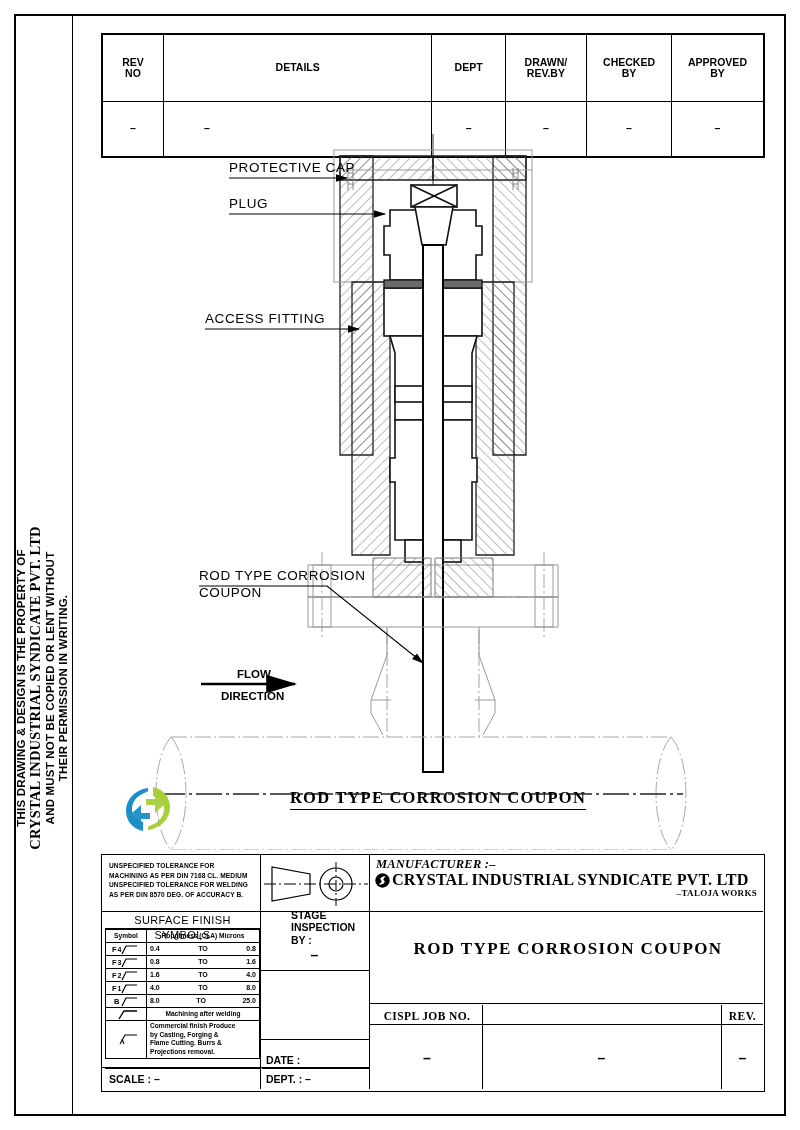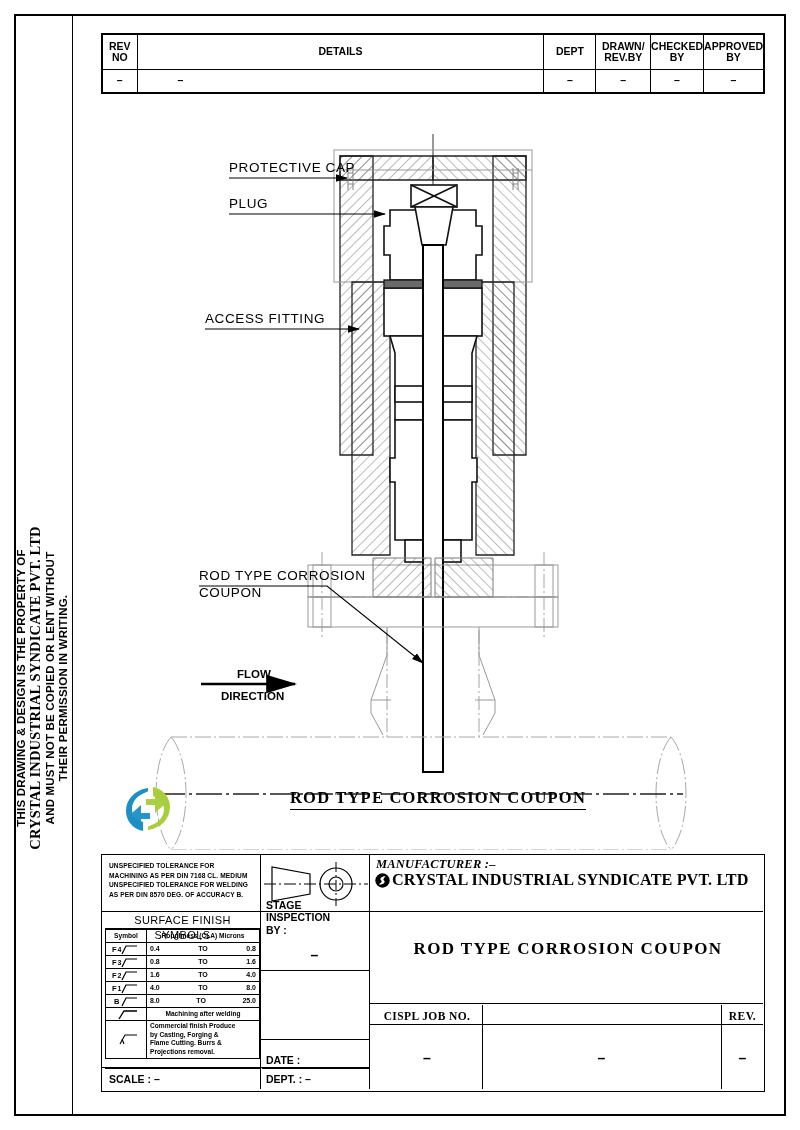--- a/index.html
+++ b/index.html
@@ -24,21 +24,21 @@
   #property-notice .l2{font-size:14.5px;font-family:"Liberation Serif",serif;}
   #property-notice .l3{font-size:11.5px;}
   #property-notice .l4{font-size:11.5px;}
 
   
   #rev-table{position:absolute;left:101px;top:33px;width:664px;
              border:1.6px solid #000;box-sizing:border-box;
              border-collapse:collapse;}
   #rev-table table{border-collapse:collapse;width:100%;}
   #rev-table td,#rev-table th{border:1.3px solid #000;font-size:10.5px;
-        font-weight:bold;text-align:center;padding:0;line-height:1.08;}
+        font-weight:bold;text-align:center;padding:16px;line-height:1.08;}
   #rev-table th{height:34px;}
   #rev-table td{height:22px;}
   .rv-no{width:34px;}
   .rv-det{width:420px;}
   .rv-date{width:52px;}
   .rv-drawn{width:54px;}
   .rv-chk{width:52px;}
   .rv-app{width:52px;}
   .rv-det-cell{text-align:left!important;padding-left:40px!important;}
   .dashmark{font-size:13px;font-weight:bold;}
@@ -82,21 +82,21 @@
   .vrow .mid{flex:0 0 auto;margin:0 auto;}
   #sf-table td.wide{padding:1px 3px;line-height:1.32;}
   .sym-svg{display:block;margin:0 auto;}
 
   
   #scale-row{position:absolute;left:3px;top:213px;width:155px;height:21px;
      border-top:1.4px solid #000;box-sizing:border-box;}
   #scale-row .lbl{font-size:10.5px;font-weight:bold;padding:4px 0 0 4px;}
 
   
-  #stage-col{position:absolute;left:160px;top:44px;width:107px;}
+  #stage-col{position:absolute;left:160px;top:54px;width:107px;padding-left:25px;}
   .stage-txt{font-size:10.5px;font-weight:bold;line-height:1.17;padding-left:4px;}
   #certified-box{position:absolute;left:160px;top:117px;width:107px;}
   #date-row{position:absolute;left:160px;top:186px;width:107px;}
   #dept-row{position:absolute;left:160px;top:213px;width:107px;height:21px;
      border-top:1.4px solid #000;box-sizing:border-box;}
   #dept-row .lbl{font-size:10.5px;font-weight:bold;padding:4px 0 0 4px;}
 
   
   #projection-symbol{position:absolute;left:162px;top:2px;width:104px;height:54px;}
 
@@ -531,20 +531,21 @@
     <div id="mfr-block">
       <div id="mfr-label">MANUFACTURER :–</div>
       <div id="mfr-name-row">
         <svg width="15" height="15" viewBox="0 0 15 15" style="flex:0 0 auto;margin-right:2px;">
           <circle cx="7.5" cy="7.5" r="7.2" fill="#000"></circle>
           <path d="M10.5,3.2 C6,3.2 4.4,6 6.2,7.6 C7.8,9 5,10.4 4,11.6 C8.6,12 10.8,9.2 9,7.6
                    C7.4,6.2 9.6,4.6 10.5,3.2 z" fill="#fff"></path>
         </svg>
         <span id="mfr-name">CRYSTAL INDUSTRIAL SYNDICATE PVT. LTD</span>
       </div>
+      <div id="mfr-works">–TALOJA WORKS</div>
     </div>
 
     <div id="dwg-title">
       <span>ROD  TYPE  CORROSION  COUPON</span>
     </div>
 
     <div id="ident-hdr">
       <div class="vline" style="left:110px;top:0;height:21px;"></div>
       <div class="vline" style="left:349px;top:0;height:21px;"></div>
       <div class="ident-cell" style="left:0;width:110px;">CISPL  JOB  NO.</div>

